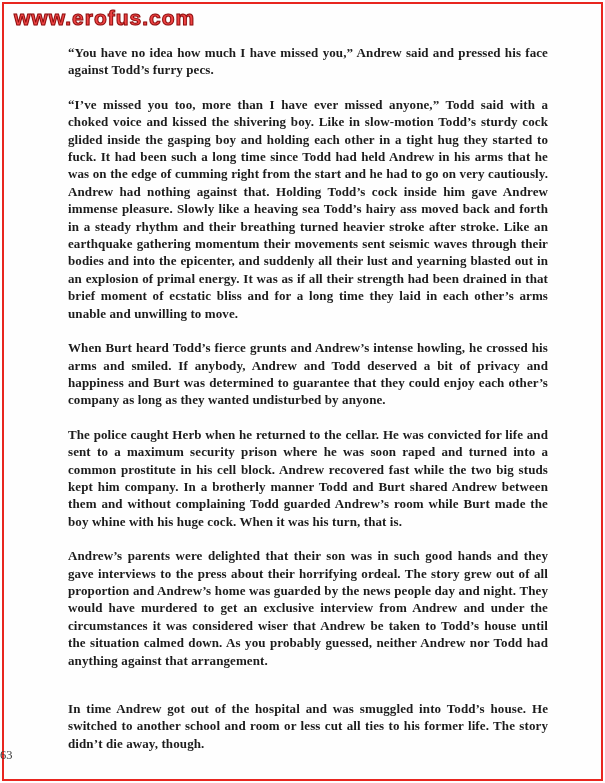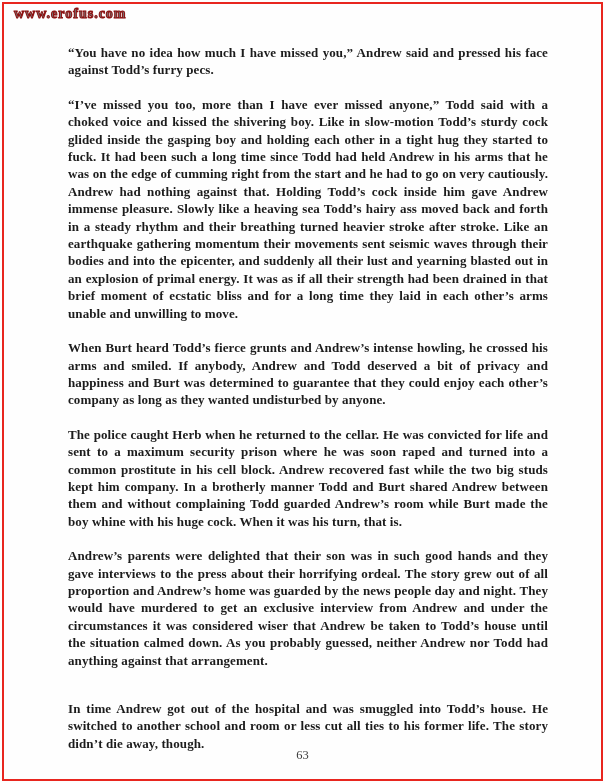--- a/index.html
+++ b/index.html
@@ -22,25 +22,25 @@
   .page-frame {
     position: absolute;
     inset: 2px;
     border: 2px solid #e8261f;
     pointer-events: none;
   }
   .watermark {
     position: absolute;
     left: 14px;
     top: 6px;
-    font-family: Liberation Serif, serif;
+    font-family: Liberation Sans, sans-serif;
     font-weight: bold;
-    font-size: 14px;
+    font-size: 21px;
     letter-spacing: 1px;
-    color: #737373;
+    color: #ef4444;
     -webkit-text-stroke: 1px #8f0f0f;
     text-shadow: 0 0 1px #7a0c0c;
   }
   .story {
     position: absolute;
     left: 68px;
     top: 44px;
     width: 480px;
     color: #1c1c1c;
   }
@@ -53,21 +53,20 @@
     letter-spacing: 0.1px;
   }
   .story p.gap-large {
     margin-top: 31px;
   }
   .page-number {
     position: absolute;
     left: 0;
     right: 0;
     top: 748px;
-    text-align: center;
     font-size: 12.5px;
     color: #3a3a3a;
     font-weight: 500;
   }
 </style>
 </head>
 <body>
 
 <div class="page">
 

